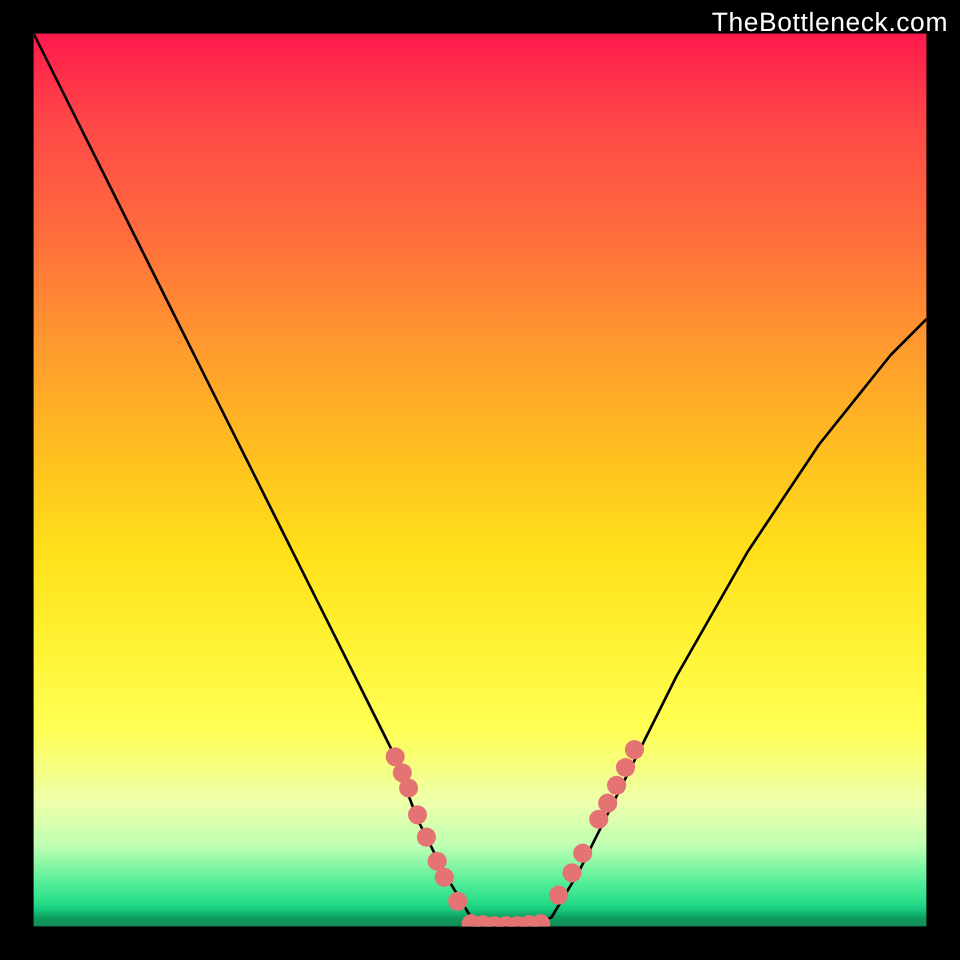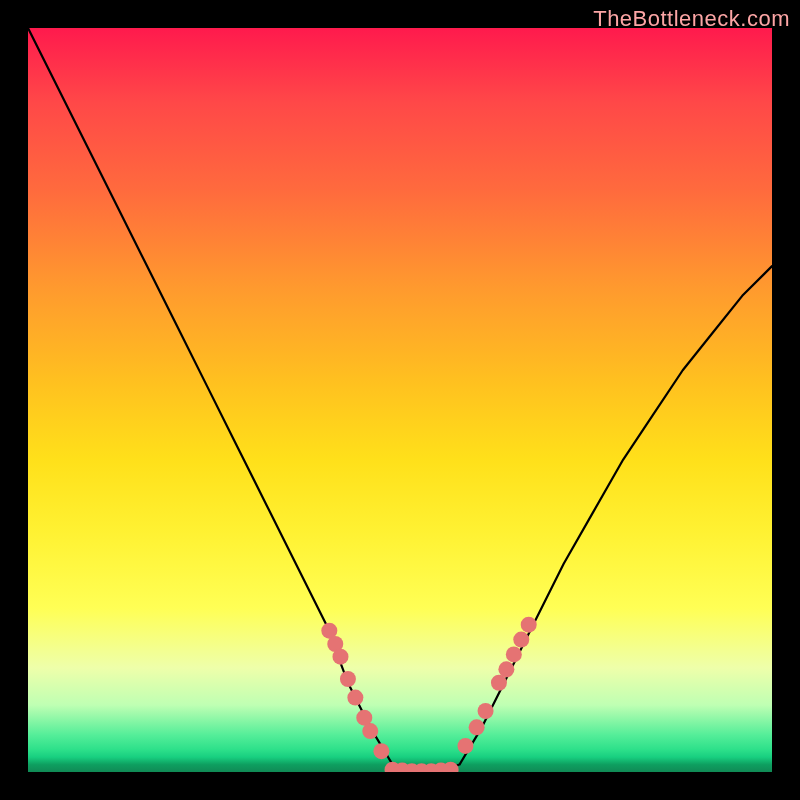--- a/index.html
+++ b/index.html
@@ -28,21 +28,21 @@
       #0e9f60 99%,
       #108a55 100%
     );
   }
   .watermark {
     position: absolute;
     top: 6px;
     right: 10px;
     font-family: Arial, Helvetica, sans-serif;
     font-size: 22px;
-    color: #fca5a5;
+    color: #ffffff;
     letter-spacing: 0.5px;
     font-weight: 500;
   }
   svg { position: absolute; left: 0; top: 0; }
 </style>
 </head>
 <body>
 
 <div class="frame">
   <svg id="plot-svg" width="744" height="744" viewBox="0 0 744 744">

